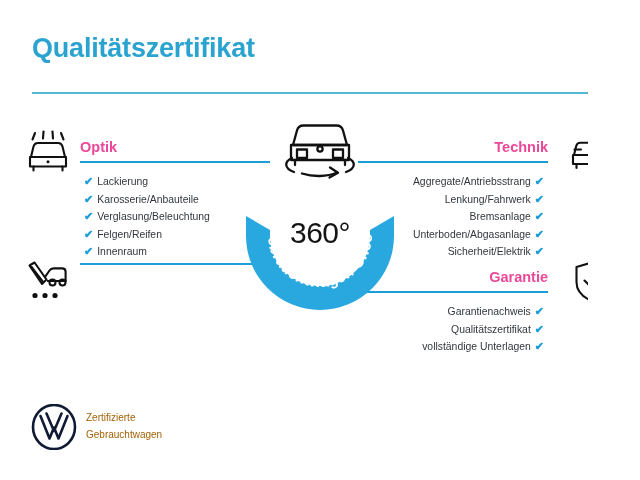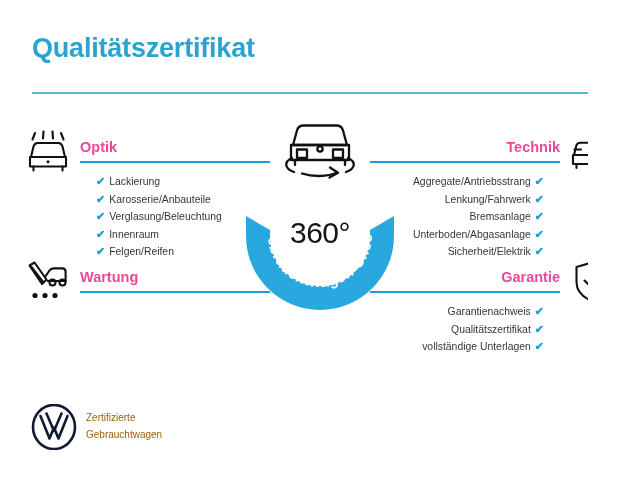--- a/index.html
+++ b/index.html
@@ -58,38 +58,38 @@
   }
   .sec-left  .sec-icon { left: 2px; }
   .sec-right .sec-icon { right: 2px; }
 
   .sec-body {
     position: absolute;
     top: 0;
     width: 190px;
   }
   .sec-left  .sec-body { left: 58px; text-align: left; }
-  .sec-right .sec-body { right: 58px; text-align: right; }
+  .sec-right .sec-body { right: 70px; text-align: right; }
 
   .sec-head {
     font-size: 14.5px;
     font-weight: bold;
     color: #ec4899;
     line-height: 18px;
     padding-top: 10px;
     white-space: nowrap;
   }
   .sec-rule {
     margin-top: 5px;
     height: 2px;
     background: #1b9dd9;
     width: 190px;
   }
   .sec-list {
-    margin: 16px;
+    margin: 4px;
     padding: 0;
     list-style: none;
     margin-top: 10px;
   }
   .sec-list li {
     font-size: 10.4px;
     color: #32373d;
     line-height: 16.5px;
     white-space: nowrap;
   }
@@ -184,22 +184,22 @@
         <circle cx="24" cy="31.8" r="1.5" fill="#111111" stroke="none"></circle>
       </svg>
     </div>
     <div class="sec-body">
       <div class="sec-head">Optik</div>
       <div class="sec-rule"></div>
       <ul class="sec-list">
         <li><span class="check">✔</span><span>Lackierung</span></li>
         <li><span class="check">✔</span><span>Karosserie/Anbauteile</span></li>
         <li><span class="check">✔</span><span>Verglasung/Beleuchtung</span></li>
+        <li><span class="check">✔</span><span>Felgen/Reifen</span></li>
         <li><span class="check">✔</span><span>Innenraum</span></li>
-        <li><span class="check">✔</span><span>Felgen/Reifen</span></li>
       </ul>
     </div>
   </div>
 
   <div class="section sec-right sec-row1">
     <div class="sec-icon">
       <svg viewBox="0 0 48 44" width="48" height="44" fill="none" stroke="#111111" stroke-width="2.1" stroke-linecap="round">
         <path d="M6 25 L8.2 16 C8.8 14 10.2 12.8 12.2 12.8 H25" stroke-linejoin="round"></path>
         <path d="M33 20.5 L35.6 25" stroke-linejoin="round"></path>
         <path d="M5 25 H39 V34 H5 Z" stroke-linejoin="round"></path>
@@ -233,21 +233,20 @@
         <path d="M21 17 L25.5 10.5 C26.5 9 27.8 8.4 29.5 8.4 H38 C40.2 8.4 41.6 9.6 41.6 11.8 V21 H24"></path>
         <path d="M24 21 H41.6"></path>
         <circle cx="28.5" cy="22.5" r="3"></circle>
         <circle cx="38.5" cy="22.5" r="3"></circle>
         <circle cx="11" cy="35.5" r="2.6" fill="#111111" stroke="none"></circle>
         <circle cx="21" cy="35.5" r="2.6" fill="#111111" stroke="none"></circle>
         <circle cx="31" cy="35.5" r="2.6" fill="#111111" stroke="none"></circle>
       </svg>
     </div>
     <div class="sec-body">
-      <div class="sec-head">Wartung</div>
       <div class="sec-rule"></div>
     </div>
   </div>
 
   <div class="section sec-right sec-row2">
     <div class="sec-icon">
       <svg viewBox="0 0 48 44" width="48" height="44" fill="none" stroke="#111111" stroke-width="2.1" stroke-linecap="round" stroke-linejoin="round">
         <path d="M24 2.5 L39.5 7 V22 C39.5 31 32.5 37.5 24 41 C15.5 37.5 8.5 31 8.5 22 V7 Z"></path>
         <path d="M16.5 20.5 L22.5 26.5 L33 14.5"></path>
       </svg>

